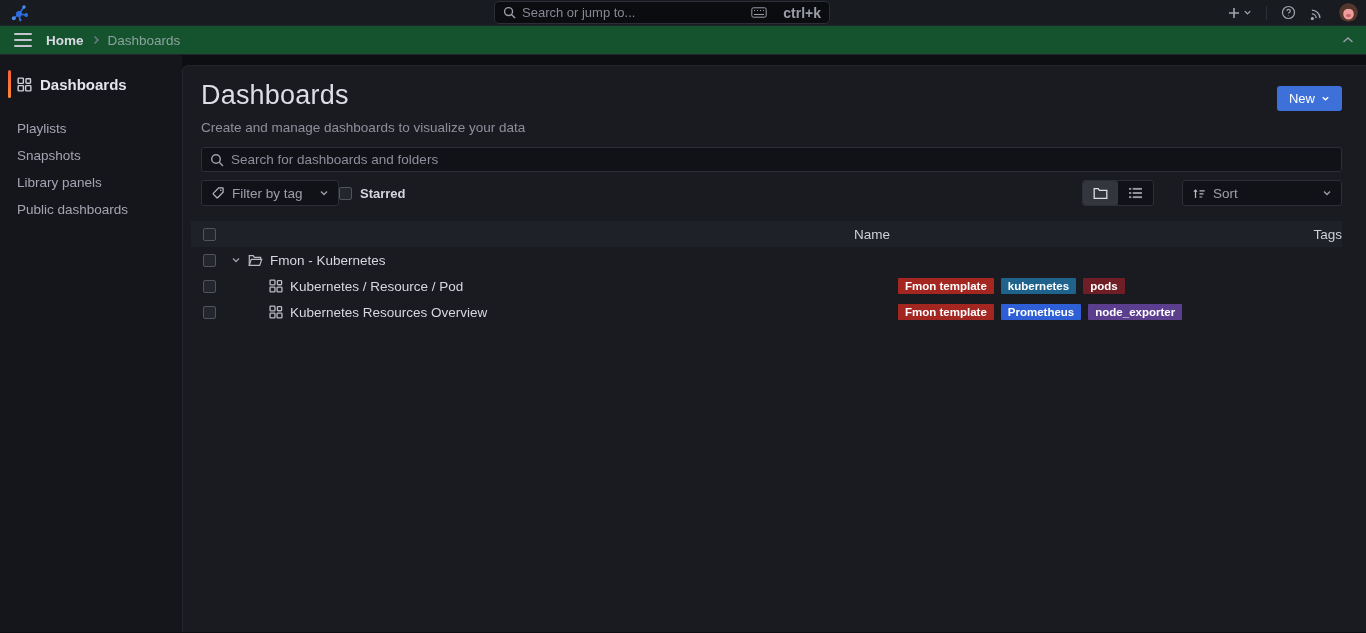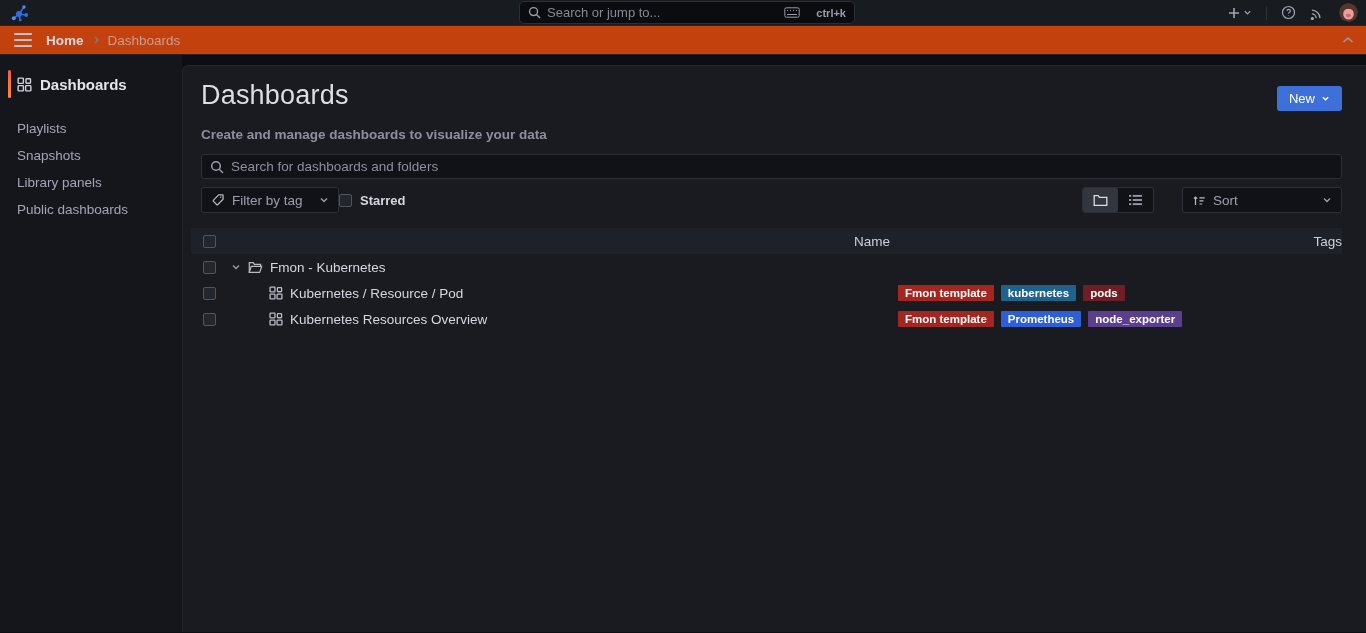--- a/index.html
+++ b/index.html
@@ -4,33 +4,33 @@
 <style>
   * { margin:0; padding:0; box-sizing:border-box; }
   html,body { background:#0d0e12; }
   body { font-family:"Liberation Sans", sans-serif; color:#d8d9e3; }
   .page { position:relative; width:1366px; height:633px; background:#0d0e12; overflow:hidden; }
 
   
   .topnav { height:26px; background:#181b20; border-bottom:1px solid #23252c;
             display:flex; align-items:center; padding:0 8px; }
   .logo { width:20px; height:20px; margin-left:2px; }
-  .topnav-search { position:absolute; left:519px; top:1px; width:336px; height:23px;
+  .topnav-search { position:absolute; left:494px; top:1px; width:336px; height:23px;
             background:#0b0c0f; border:1px solid #2c2f37; border-radius:5px;
             display:flex; align-items:center; padding:0 8px; gap:6px; }
   .topnav-search input { flex:1; background:transparent; border:none; outline:none;
             color:#9496a1; font-size:13px; font-family:inherit; }
   .topnav-search input::placeholder { color:#868894; }
-  .shortcut { display:flex; align-items:center; gap:16px; color:#9a9ca7; font-size:11px; font-weight:700; }
+  .shortcut { display:flex; align-items:center; gap:16px; color:#9a9ca7; font-size:14px; font-weight:700; }
   .topnav-right { margin-left:auto; display:flex; align-items:center; gap:14px; }
   .icon-btn { display:flex; align-items:center; gap:2px; color:#a2a4af; cursor:pointer; }
   .vdivider { width:1px; height:14px; background:#2e3038; }
   .avatar { width:19px; height:19px; border-radius:50%; overflow:hidden; }
 
-  .breadcrumb-bar { height:29px; background:#c2410c; border-bottom:1px solid #23252c;
+  .breadcrumb-bar { height:29px; background:#14532d; border-bottom:1px solid #23252c;
             display:flex; align-items:center; padding:0 12px; }
   .hamburger { width:18px; height:14px; display:flex; flex-direction:column; justify-content:space-between; margin:0 14px 0 2px; cursor:pointer; }
   .hamburger span { height:2px; background:#c3c4cd; border-radius:1px; }
   .crumb-home { font-size:13.5px; font-weight:700; color:#d8d9e3; cursor:pointer; }
   .crumb-sep { color:#7a7c87; margin:0 8px; font-size:12px; }
   .crumb-cur { font-size:13.5px; color:rgba(204,204,220,0.65); }
   .collapse-btn { margin-left:auto; color:#9a9ca7; cursor:pointer; display:flex; }
 
   
   .shell { display:flex; height:577px; }
@@ -42,21 +42,21 @@
   .side-section .label { font-size:15px; font-weight:700; color:#e4e5ec; }
   .side-item { height:27px; display:flex; align-items:center; padding-left:17px;
             font-size:13.5px; color:rgba(204,204,220,0.78); cursor:pointer; }
 
   .content { flex:1; margin-top:10px; background:#191b20; border:1px solid #23252c; border-right:none; border-bottom:none;
             border-top-left-radius:6px; padding:14px 24px 0 18px; }
 
   
   .page-head { display:flex; align-items:flex-start; justify-content:space-between; }
   .page-title { font-size:27px; font-weight:500; letter-spacing:0.2px; color:#dcdde5; }
-  .page-sub { margin-top:16px; font-size:13.5px; color:rgba(204,204,220,0.65);font-weight:bold; }
+  .page-sub { margin-top:9px; font-size:13.5px; color:rgba(204,204,220,0.65); }
   .btn-new { margin-top:6px; height:25px; background:#3d71d9; border:none; border-radius:3px;
             color:#fff; font-size:13px; font-weight:500; font-family:inherit;
             display:flex; align-items:center; gap:6px; padding:0 12px; cursor:pointer; }
 
   
   .search-box { margin-top:12px; height:25px; background:#101217; border:1px solid #2c2f37; border-radius:3px;
             display:flex; align-items:center; gap:7px; padding:0 8px; }
   .search-box input { flex:1; background:transparent; border:none; outline:none; color:#c9cad4;
             font-size:13.5px; font-family:inherit; }
   .search-box input::placeholder { color:#8d8f9b; }

